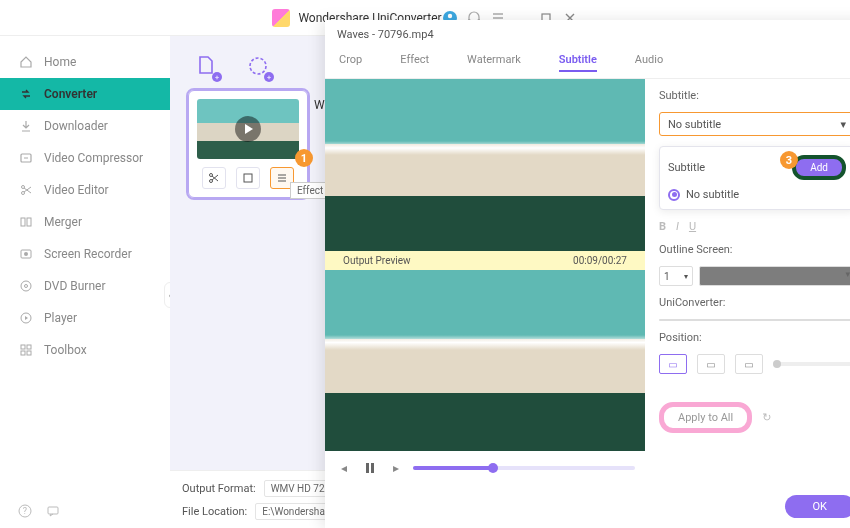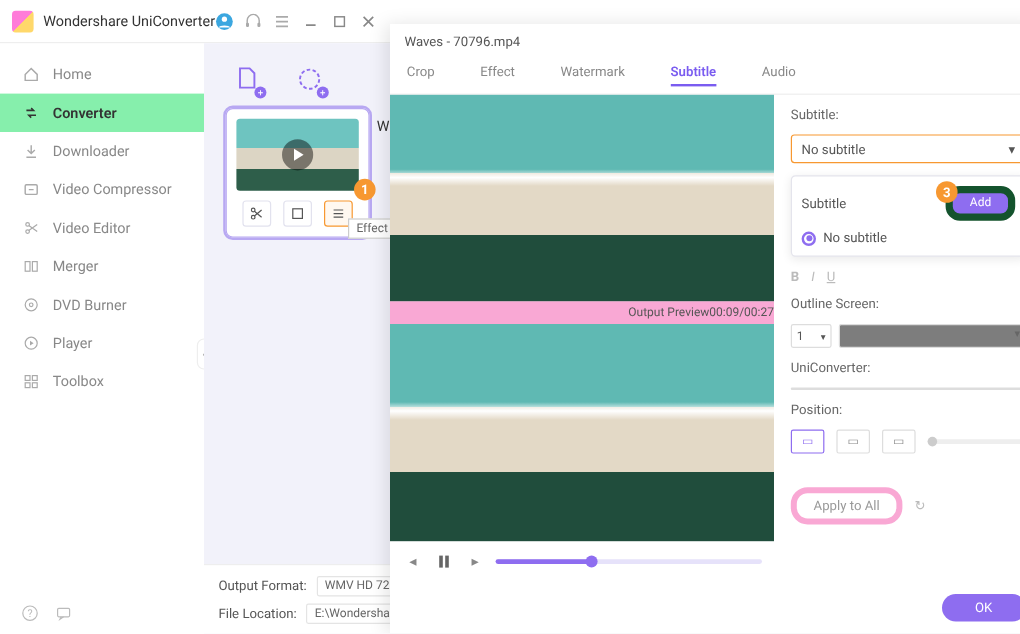--- a/index.html
+++ b/index.html
@@ -1,25 +1,25 @@
 <!DOCTYPE html>
 <html><head>
 <meta charset="utf-8">
 <style>
 *{box-sizing:border-box;margin:0;padding:0;font-family:-apple-system,Segoe UI,Roboto,Arial,sans-serif}
 body{width:850px;height:528px;background:#fff;overflow:hidden;font-size:12px;color:#333;position:relative}
-.topbar{height:36px;display:flex;align-items:center;padding:0 10px;border-bottom:1px solid #eee;justify-content:flex-start}
+.topbar{height:36px;display:flex;align-items:center;padding:0 10px;border-bottom:1px solid #eee;justify-content:center}
 .topbar-l{display:flex;align-items:center;gap:8px}
 .logo{width:18px;height:18px;border-radius:3px;background:linear-gradient(135deg,#ff7bd9 0 50%,#ffd86b 50% 100%)}
 .topbar-r{display:flex;align-items:center;gap:8px;color:#888}
 .topbar-r .tb{width:16px;height:16px;display:flex;align-items:center;justify-content:center;cursor:pointer}
 .main{display:flex;height:calc(528px - 36px)}
 .sidebar{width:170px;padding:10px 0;position:relative}
 .sb-item{height:32px;display:flex;align-items:center;gap:10px;padding:0 18px;color:#888;cursor:pointer;font-size:12px}
-.sb-item.active{background:#86efac;color:#333;font-weight:600}
+.sb-item.active{background:#14b8a6;color:#333;font-weight:600}
 .sb-ico{width:16px;height:16px;display:flex;align-items:center;justify-content:center}
 .sb-collapse{position:absolute;right:-6px;top:50%;width:12px;height:26px;background:#fff;border:1px solid #eee;border-radius:6px;display:flex;align-items:center;justify-content:center;color:#aaa;font-size:10px}
 .content{flex:1;background:#f2f2fa;padding:12px;position:relative}
 .topactions{display:flex;gap:24px;padding:4px 10px 10px}
 .act{width:28px;height:28px;display:flex;align-items:center;justify-content:center;color:#8e6df0;position:relative}
 .act .plus{position:absolute;right:-2px;bottom:-2px;width:10px;height:10px;border-radius:50%;background:#8e6df0;color:#fff;font-size:8px;display:flex;align-items:center;justify-content:center}
 .card{background:#fff;border:1px solid #e4e4f2;border-radius:6px;width:120px;padding:8px;position:relative}
 .card.sel{outline:2px solid #b8a8f2;border-color:#b8a8f2}
 .thumb{width:100%;height:60px;border-radius:3px;background:linear-gradient(180deg,#6ec4c0 0 40%,#dcd5c4 40% 70%,#2e5e4a 70% 100%);position:relative}
 .play{position:absolute;top:50%;left:50%;transform:translate(-50%,-50%);width:26px;height:26px;border-radius:50%;background:rgba(0,0,0,.45);display:flex;align-items:center;justify-content:center}
@@ -36,33 +36,33 @@
 
 .editor{position:absolute;top:20px;left:325px;width:544px;height:508px;background:#fff;box-shadow:-4px 0 14px rgba(0,0,0,.1);display:flex;flex-direction:column}
 .ed-title{padding:8px 12px;font-size:11px;color:#555}
 .ed-tabs{display:flex;gap:38px;padding:0 14px 6px;border-bottom:1px solid #eee;font-size:11px;color:#888}
 .ed-tab{padding:4px 0;cursor:pointer}
 .ed-tab.active{color:#7a5cf0;border-bottom:2px solid #7a5cf0;font-weight:600}
 .ed-body{display:flex;flex:1;min-height:0}
 .preview-col{width:320px;display:flex;flex-direction:column}
 .pv{flex:1;background:linear-gradient(180deg,#5fb9b3 0 38%,#e3d9c6 38% 68%,#204d3c 68% 100%);position:relative}
 .pv .foam{position:absolute;top:36%;left:0;right:0;height:8%;background:linear-gradient(180deg,transparent,#fff 50%,transparent)}
-.pv-label{display:flex;justify-content:flex-end;padding:4px 0;font-size:10px;color:#555;background:#f9a8d4}
+.pv-label{display:flex;justify-content:space-between;padding:4px 18px;font-size:10px;color:#555;background:#fef9c3}
 .controls{display:flex;align-items:center;gap:8px;padding:8px 10px}
 .cbtn{width:18px;height:18px;display:flex;align-items:center;justify-content:center;color:#888;cursor:pointer}
 .track{flex:1;height:4px;background:#e6e2fa;border-radius:2px;position:relative}
 .track .fill{position:absolute;left:0;top:0;height:100%;width:36%;background:#8e6df0;border-radius:2px}
 .track .knob{position:absolute;left:36%;top:50%;transform:translate(-50%,-50%);width:10px;height:10px;border-radius:50%;background:#8e6df0}
 .side-col{flex:1;padding:10px 14px;display:flex;flex-direction:column;gap:10px;font-size:11px;color:#555;position:relative}
 .lbl{color:#666}
 .dd{height:24px;border:1px solid #d8d8e4;border-radius:3px;display:flex;align-items:center;justify-content:space-between;padding:0 8px;color:#555;font-size:11px;cursor:pointer}
 .dd.hl{border-color:#f79831}
 .adddrop{background:#fff;border:1px solid #e4e4ec;border-radius:4px;box-shadow:0 2px 8px rgba(0,0,0,.08);padding:8px}
 .addrow{display:flex;align-items:center;justify-content:space-between;margin-bottom:8px}
-.addbtn{background:#8e6df0;color:#fff;border:6px solid #14532d;border-radius:12px;padding:3px 14px;font-size:10px;cursor:pointer}
+.addbtn{background:#8e6df0;color:#fff;border:4px solid #14532d;border-radius:12px;padding:3px 14px;font-size:10px;cursor:pointer}
 .radio{width:12px;height:12px;border:2px solid #8e6df0;border-radius:50%;display:inline-flex;align-items:center;justify-content:center;margin-right:6px}
 .radio:after{content:"";width:5px;height:5px;background:#8e6df0;border-radius:50%}
 .toolrow{display:flex;gap:10px;color:#bbb}
 .outline{display:flex;gap:6px;align-items:center}
 .numbox{width:34px;height:20px;border:1px solid #ddd;border-radius:2px;display:flex;align-items:center;justify-content:space-between;padding:0 4px;font-size:10px}
 .swatch{flex:1;height:20px;border:1px solid #ddd;border-radius:2px;background:#7d7d7d;position:relative}
 .swatch:after{content:"▾";position:absolute;right:4px;top:2px;font-size:9px;color:#666}
 .posrow{display:flex;gap:10px;align-items:center}
 .posbox{width:28px;height:20px;border:1px solid #ddd;border-radius:2px;display:flex;align-items:center;justify-content:center;font-size:10px;color:#888}
 .posbox.active{border-color:#8e6df0;color:#8e6df0}
@@ -170,20 +170,29 @@
           <svg width="14" height="14">
             <rect x="2" y="3" width="4" height="8" fill="none" stroke="#aaa"></rect>
             <rect x="8" y="3" width="4" height="8" fill="none" stroke="#aaa"></rect>
           </svg>
         </span>
         <span>Merger</span>
       </div>
     <div class="sb-item">
         <span class="sb-ico">
           <svg width="14" height="14">
+            <rect x="2" y="3" width="10" height="8" rx="1" fill="none" stroke="#aaa"></rect>
+            <circle cx="7" cy="7" r="2" fill="#aaa"></circle>
+          </svg>
+        </span>
+        <span>Screen Recorder</span>
+      </div>
+    <div class="sb-item">
+        <span class="sb-ico">
+          <svg width="14" height="14">
             <circle cx="7" cy="7" r="5" fill="none" stroke="#aaa"></circle>
             <circle cx="7" cy="7" r="1.5" fill="none" stroke="#aaa"></circle>
           </svg>
         </span>
         <span>DVD Burner</span>
       </div>
     <div class="sb-item">
         <span class="sb-ico">
           <svg width="14" height="14">
             <circle cx="7" cy="7" r="5" fill="none" stroke="#aaa"></circle>

